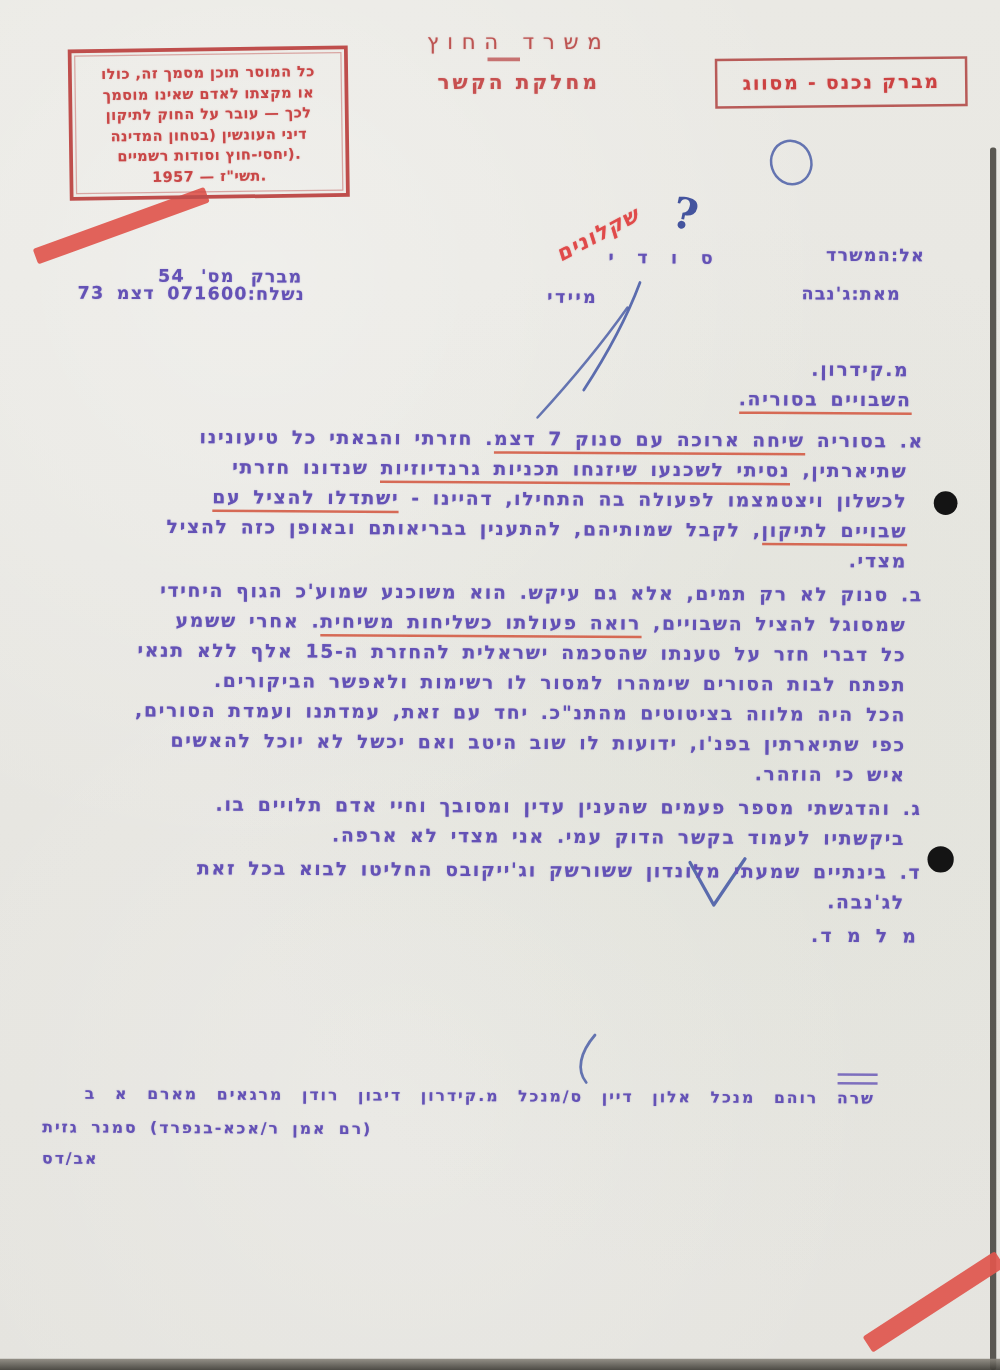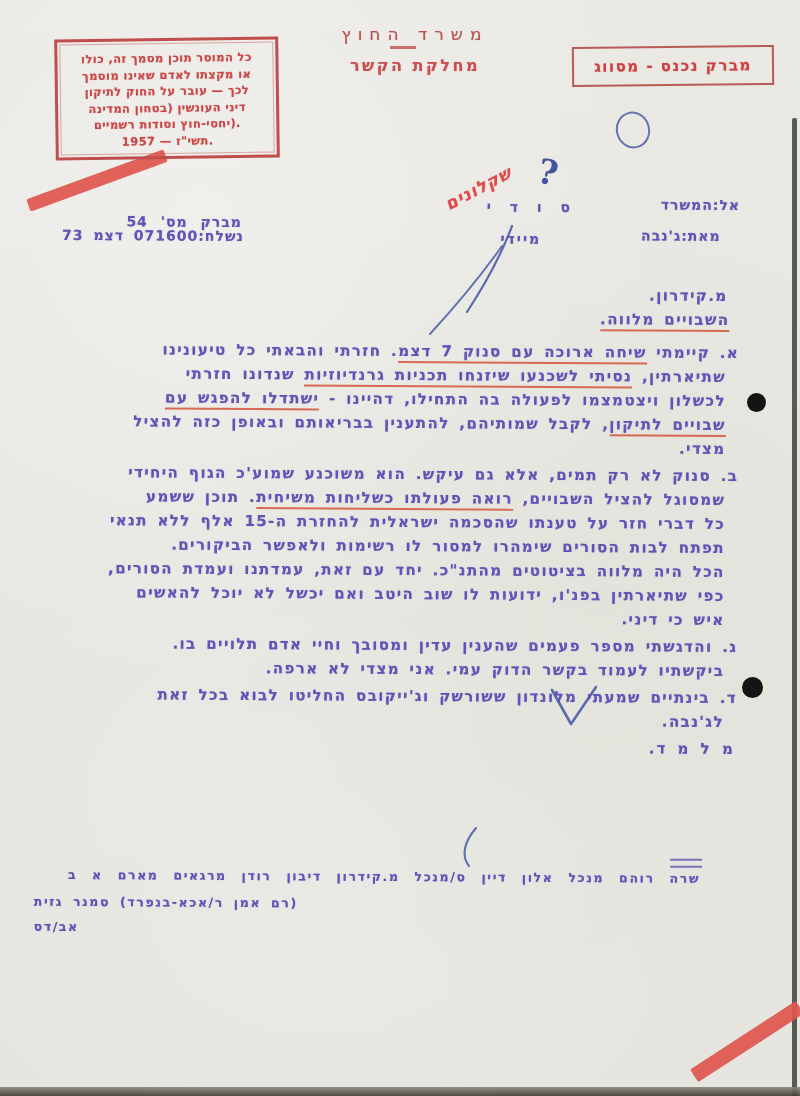--- a/index.html
+++ b/index.html
@@ -48,21 +48,21 @@
     font-size:15px;font-weight:bold;color:#cc4242;letter-spacing:1.5px;
     text-shadow:0 0 1px rgba(204,66,66,.5);
   }
   
   .typewriter-layer{position:absolute;left:0;top:0;width:800px;height:1096px;transform:rotate(0.35deg);}
   .tw{color:#6452b6;font-weight:bold;text-shadow:0 0 1px rgba(100,82,182,.55);}
   .meta-item{position:absolute;font-size:14px;letter-spacing:1px;direction:rtl;}
   .meta-to{left:620px;top:195px;width:118px;text-align:right;}
   .meta-from{left:620px;top:226px;width:118px;text-align:center;}
   .meta-class{left:460px;top:198px;width:115px;text-align:right;letter-spacing:7px;}
-  .meta-priority{left:464px;top:230px;width:110px;text-align:center;letter-spacing:2px;}
+  .meta-priority{left:436px;top:230px;width:110px;text-align:left;letter-spacing:2px;}
   .meta-number{left:85px;top:198px;width:155px;text-align:right;word-spacing:7px;margin-top:17px;}
   .meta-sent{left:56px;top:229px;width:186px;text-align:right;word-spacing:4px;}
   .body-block{position:absolute;left:58px;top:282px;width:680px;direction:rtl;text-align:right;}
   .bline{font-size:15px;line-height:24px;letter-spacing:1.4px;word-spacing:3px;}
   .cont{padding-right:13px;}
   .para{margin:0 0 3px 0;}
   .attention{padding-right:12px;}
   .subject{padding-right:10px;margin-bottom:9px;}
   .subject-underline, .useg{border-bottom:2px solid rgba(210,83,60,.85);padding-bottom:1px;}
   .signature{letter-spacing:2px;padding-right:2px;margin-top:2px;}
@@ -124,38 +124,38 @@
     <div class="tw meta-item meta-to">אל:המשרד</div>
     <div class="tw meta-item meta-from">מאת:ג'נבה</div>
     <div class="tw meta-item meta-class">ס ו ד י</div>
     <div class="tw meta-item meta-priority">מיידי</div>
     <div class="tw meta-item meta-number">מברק מס' 54</div>
     <div class="tw meta-item meta-sent">נשלח:071600 דצמ 73</div>
 
     <div class="body-block tw">
       <div class="bline attention">מ.קידרון.</div>
       <div class="bline subject">
-        <span class="subject-underline">השבויים מלווה.</span>
+        <span class="subject-underline">השבויים בסוריה.</span>
       </div>
       <div>
           <div class="para">
-            <div class="bline"><span>א. קיימתי </span><span class="useg">שיחה ארוכה עם סנוק 7 דצמ</span><span>. חזרתי והבאתי כל טיעונינו</span></div>
+            <div class="bline"><span>א. בסוריה </span><span class="useg">שיחה ארוכה עם סנוק 7 דצמ</span><span>. חזרתי והבאתי כל טיעונינו</span></div>
             <div class="bline cont"><span>שתיארתין, </span><span class="useg">נסיתי לשכנעו שיזנחו תכניות גרנדיוזיות</span><span> שנדונו חזרתי</span></div>
-            <div class="bline cont"><span>לכשלון ויצטמצמו לפעולה בה התחילו, דהיינו - </span><span class="useg">ישתדלו להפגש עם</span></div>
+            <div class="bline cont"><span>לכשלון ויצטמצמו לפעולה בה התחילו, דהיינו - </span><span class="useg">ישתדלו להציל עם</span></div>
             <div class="bline cont"><span class="useg">שבויים לתיקון</span><span>, לקבל שמותיהם, להתענין בבריאותם ובאופן כזה להציל</span></div>
             <div class="bline cont"><span>מצדי.</span></div>
           </div>
           <div class="para">
             <div class="bline"><span>ב. סנוק לא רק תמים, אלא גם עיקש. הוא משוכנע שמוע'כ הגוף היחידי</span></div>
-            <div class="bline cont"><span>שמסוגל להציל השבויים, </span><span class="useg">רואה פעולתו כשליחות משיחית</span><span>. תוכן ששמע</span></div>
+            <div class="bline cont"><span>שמסוגל להציל השבויים, </span><span class="useg">רואה פעולתו כשליחות משיחית</span><span>. אחרי ששמע</span></div>
             <div class="bline cont"><span>כל דברי חזר על טענתו שהסכמה ישראלית להחזרת ה-15 אלף ללא תנאי</span></div>
             <div class="bline cont"><span>תפתח לבות הסורים שימהרו למסור לו רשימות ולאפשר הביקורים.</span></div>
             <div class="bline cont"><span>הכל היה מלווה בציטוטים מהתנ"כ. יחד עם זאת, עמדתנו ועמדת הסורים,</span></div>
             <div class="bline cont"><span>כפי שתיארתין בפנ'ו, ידועות לו שוב היטב ואם יכשל לא יוכל להאשים</span></div>
-            <div class="bline cont"><span>איש כי דיני.</span></div>
+            <div class="bline cont"><span>איש כי הוזהר.</span></div>
           </div>
           <div class="para">
             <div class="bline"><span>ג. והדגשתי מספר פעמים שהענין עדין ומסובך וחיי אדם תלויים בו.</span></div>
             <div class="bline cont"><span>ביקשתיו לעמוד בקשר הדוק עמי. אני מצדי לא ארפה.</span></div>
           </div>
           <div class="para">
             <div class="bline"><span>ד. בינתיים שמעתי מלונדון ששורשק וג'ייקובס החליטו לבוא בכל זאת</span></div>
             <div class="bline cont"><span>לג'נבה.</span></div>
           </div>
         </div>

